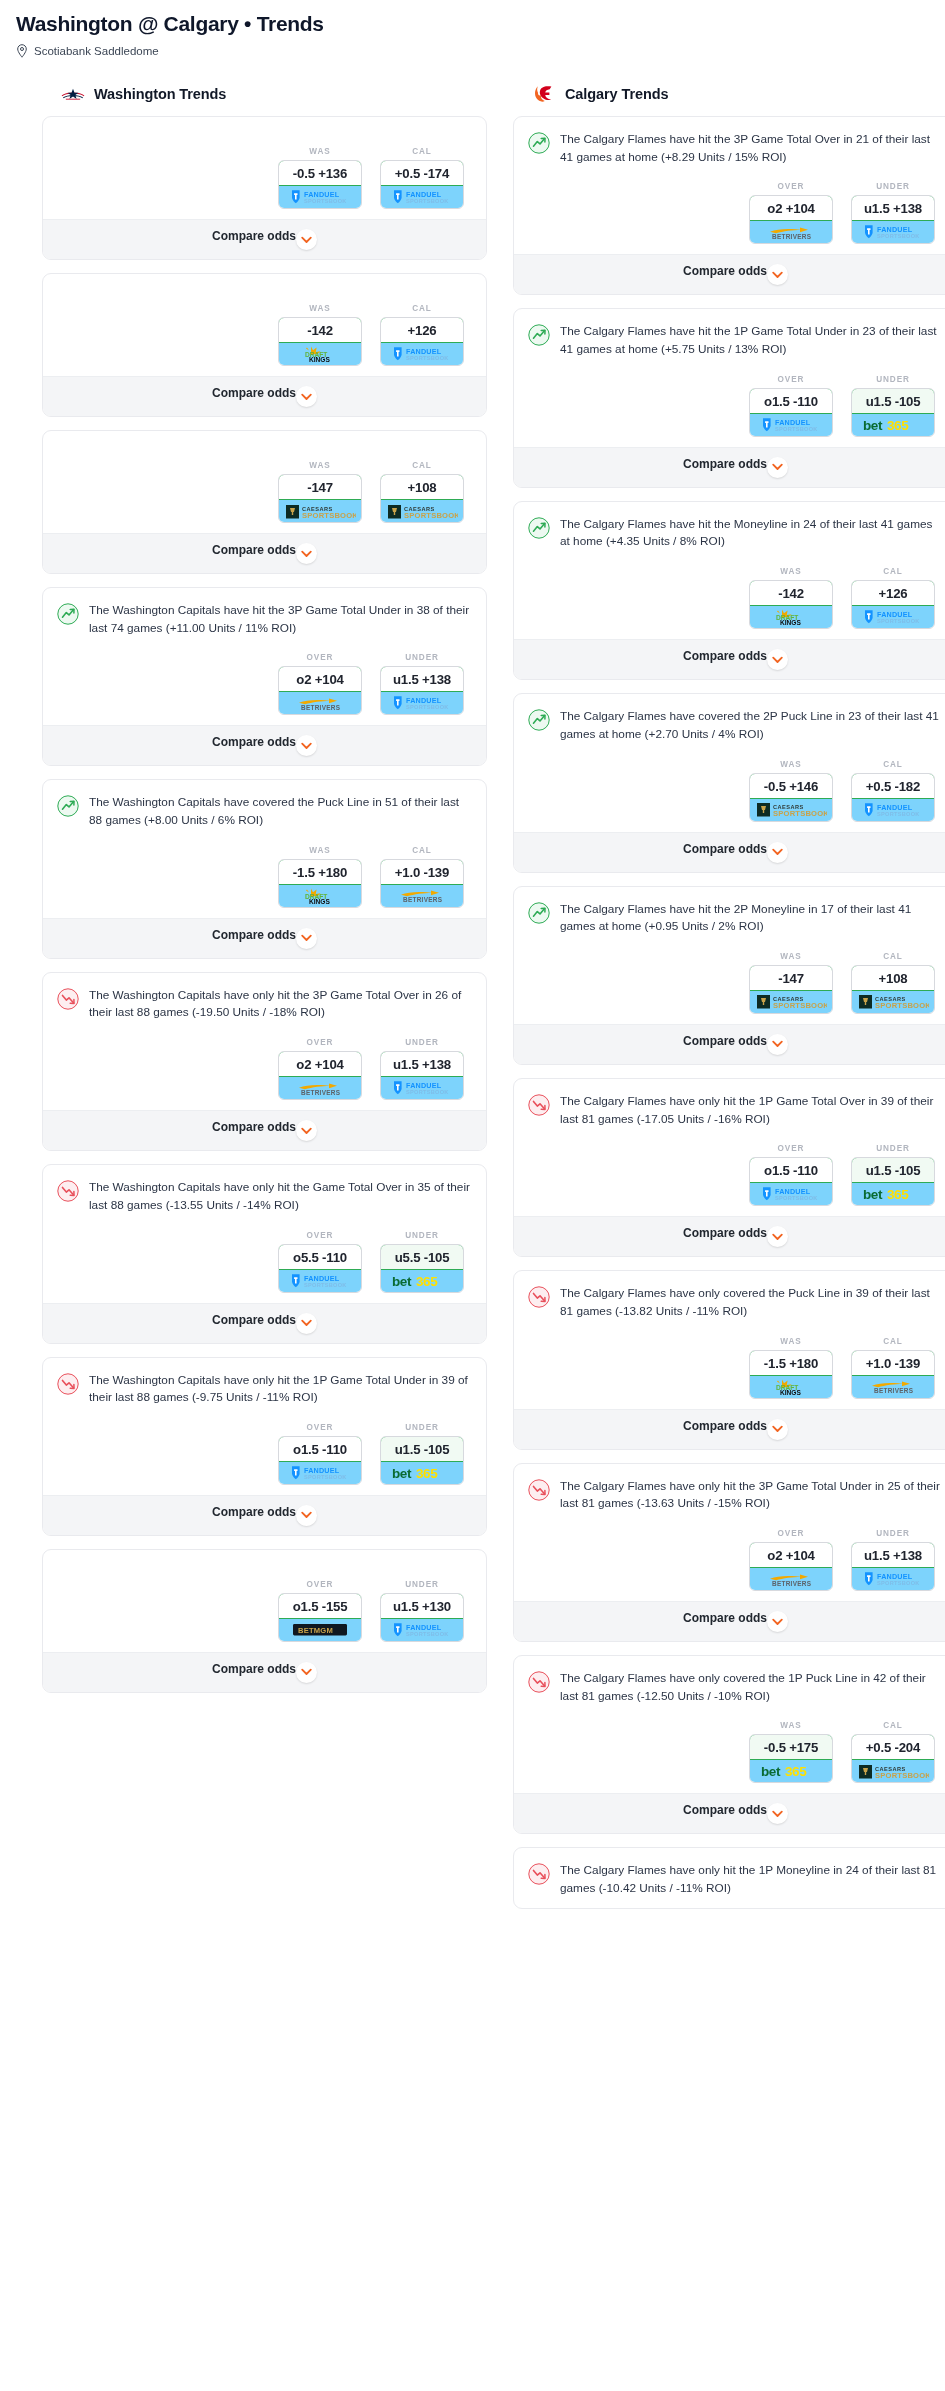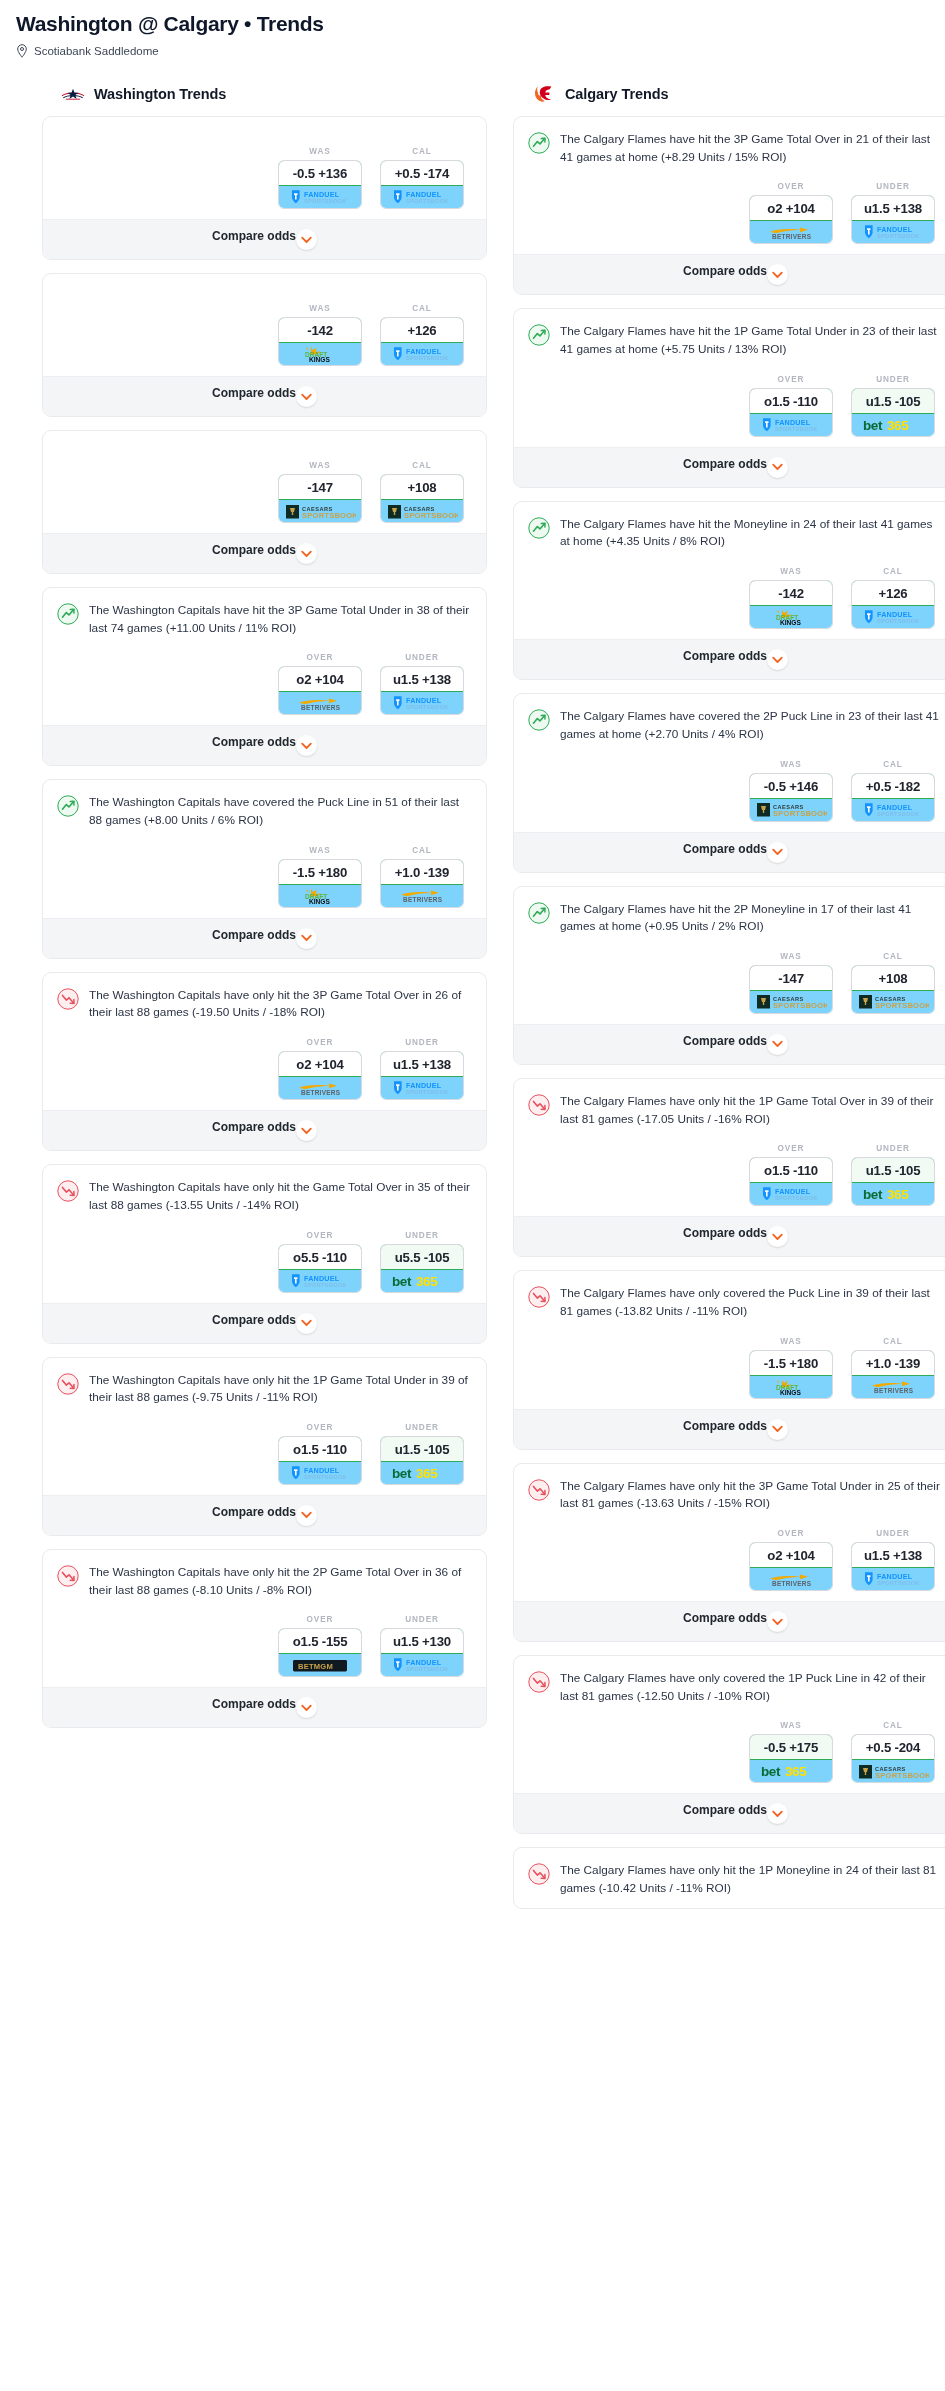--- a/index.html
+++ b/index.html
@@ -526,28 +526,20 @@
             <span class="compare-label">Compare odds</span>
             <span class="chev-btn">
               <svg width="11" height="8" viewBox="0 0 11 8">
                 <path d="M1.2 1.6 L5.5 6 L9.8 1.6" fill="none" stroke="#f26522" stroke-width="1.8" stroke-linecap="round" stroke-linejoin="round"></path>
               </svg>
             </span>
           </div>
         </div>
         <div class="card">
           <div class="card-body">
-            <div class="trend-row">
-              <svg class="trend-icon" viewBox="0 0 22 22">
-                <circle cx="11" cy="11" r="10.2" fill="#fdeef0" stroke="#e8505b" stroke-width="1"></circle>
-                <path d="M5.5 7.4 L9.3 12.1 L12 9.8 L16.6 15.1" fill="none" stroke="#e8505b" stroke-width="1.6" stroke-linecap="round" stroke-linejoin="round"></path>
-                <path d="M13.2 15.3 L17 15.4 L16.9 11.6" fill="none" stroke="#e8505b" stroke-width="1.5" stroke-linecap="round" stroke-linejoin="round"></path>
-              </svg>
-              <div class="trend-text">The Washington Capitals have only hit the 2P Game Total Over in 36 of their last 88 games (-8.10 Units / -8% ROI)</div>
-            </div>
             <div class="odds-wrap">
               <div class="odds-col">
                 <div class="odds-label">OVER</div>
                 <div class="odds-box">
                   <div class="odds-value">o1.5 -155</div>
                   <div class="odds-book">
                     <svg width="56" height="15" viewBox="0 0 56 15">
                       <rect x="1" y="2" width="54" height="11.5" rx="1.4" fill="#101820"></rect>
                       <text x="6" y="11" font-family="Liberation Sans, sans-serif" font-size="7.6" font-weight="bold" fill="#c8a24a" letter-spacing="0.2">BETMGM</text>
                     </svg>

